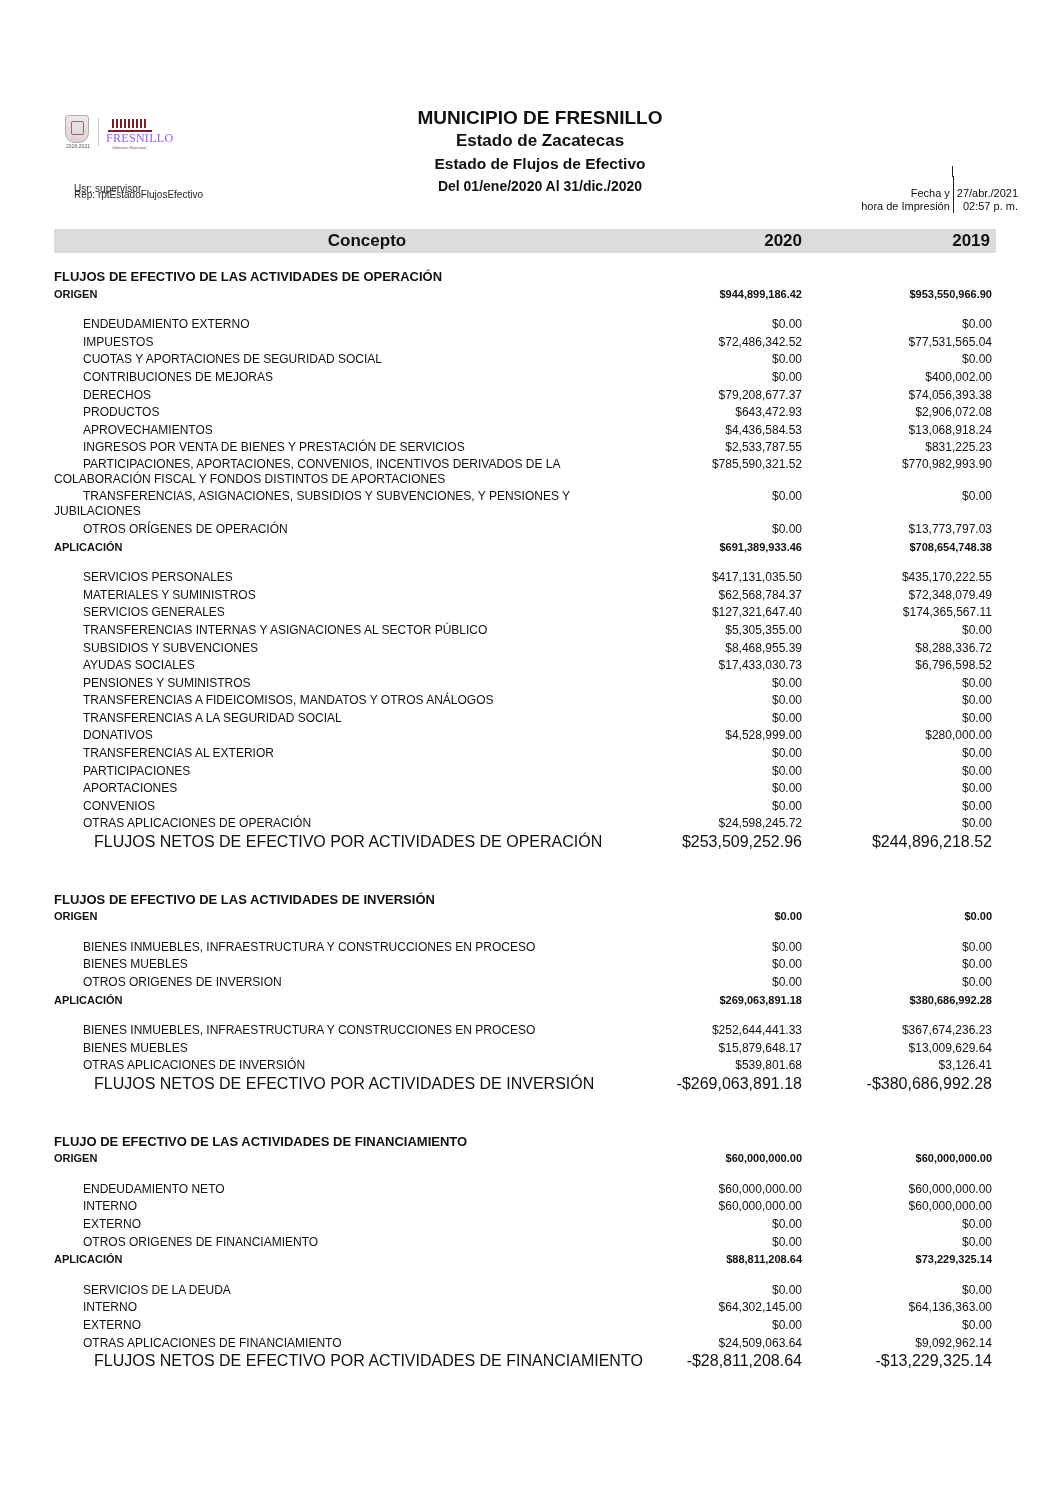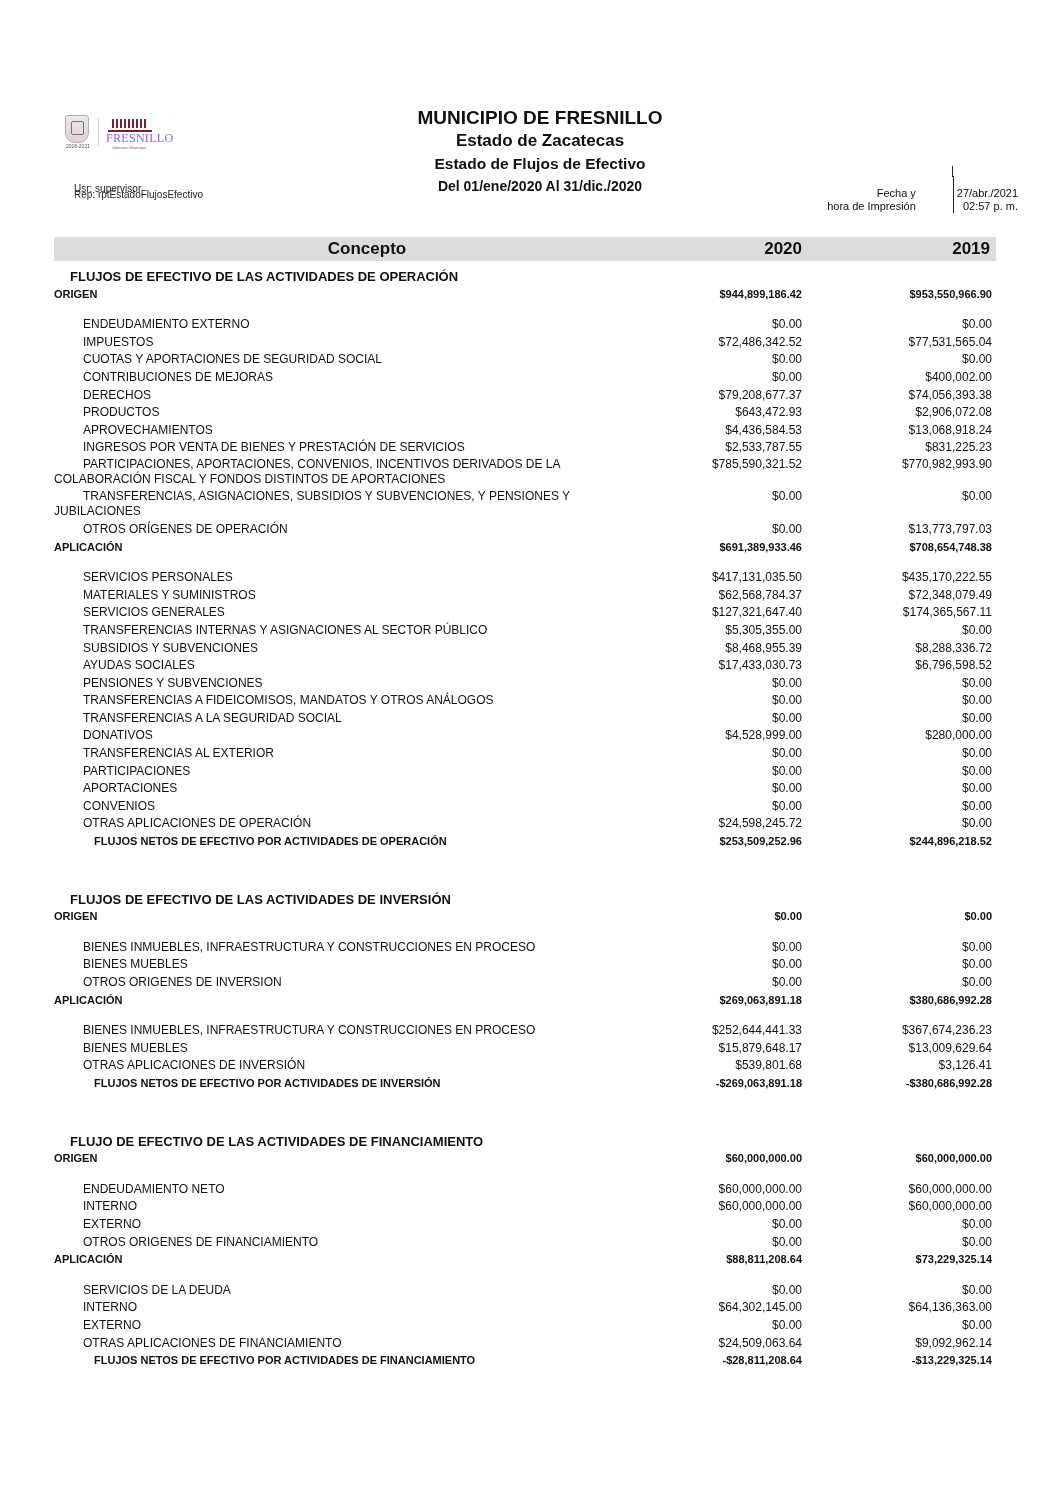--- a/index.html
+++ b/index.html
@@ -23,44 +23,44 @@
     .t2 { font-size: 17px; line-height: 24px; }
     .t3 { font-size: 15.5px; line-height: 22px; }
     .t4 { font-size: 14px; line-height: 22px; }
 
     .meta { left: 66px; font-size: 10px; color: #222; margin-left: 8px; }
     .usr { top: 183px; }
     .rep { top: 189px; }
 
     .print-block { right: 40px; top: 176px; font-size: 11px; line-height: 13px; display: flex; }
     .print-labels { text-align: right; padding-right: 3px; padding-top: 11px; }
-    .print-values { border-left: 1.5px solid #222; padding-left: 3px; text-align: right; padding-top: 11px; position: relative; margin-left: 34px; }
+    .print-values { border-left: 1.5px solid #222; padding-left: 3px; text-align: right; padding-top: 11px; position: relative; }
     .print-values::before { content:""; position:absolute; left:-1.5px; top:-10px; height:11px; border-left:1.5px solid #222; }
 
     
-    .thead { left: 54px; top: 229px; width: 942px; height: 24px; background: #dcdcdc; font-weight: bold; font-size: 17px; margin-top: 8px; }
+    .thead { left: 54px; top: 229px; width: 942px; height: 24px; background: #dcdcdc; font-weight: bold; font-size: 17px; }
     .th-concept { position:absolute; left: 0; width: 626px; text-align:center; top: 2px; }
     .th-y1 { position:absolute; right: 194px; top: 2px; }
     .th-y2 { position:absolute; right: 6px; top: 2px; }
 
     
     .content { left: 54px; top: 262px; width: 942px; }
     .row { position: relative; display: flex; font-size: 12px; line-height: 17.6px; }
     .row .lbl { width: 560px; }
     .row .v1, .row .v2 { position: absolute; text-align: right; top: 0; }
     .row .v1 { right: 194px; }
     .row .v2 { right: 4px; }
-    .section .lbl { font-weight: bold; font-size: 13px; width: 700px; padding-top: 6px; margin-left: 16px; }
+    .section .lbl { font-weight: bold; font-size: 13px; width: 700px; padding-top: 6px; }
     .group { font-weight: bold; font-size: 11px; }
     .group .lbl { }
     .group { margin-bottom: 13px; }
     .item .lbl { padding-left: 29px; }
     .item.wrap .lbl { text-indent: 29px; padding-left: 0; line-height: 15px; width: 560px; }
     .item.wrap { line-height: 15px; margin-bottom: 2px; }
-    .total { font-weight: bold; font-size: 11px; padding-left: 40px; }
+    .total { font-weight: normal; font-size: 16px; padding-left: 40px; }
     .gap-big { height: 34px; }
   </style>
 </head>
 <body>
 
 <div class="abs logo-wrap">
   <div class="seal"></div>
   <div class="seal-cap">2018-2021</div>
   <div class="divider-v"></div>
   <div class="town"></div>
@@ -192,21 +192,21 @@
       <div class="lbl">SUBSIDIOS Y SUBVENCIONES</div>
       <div class="v1">$8,468,955.39</div>
       <div class="v2">$8,288,336.72</div>
     </div>
   <div class="row item">
       <div class="lbl">AYUDAS SOCIALES</div>
       <div class="v1">$17,433,030.73</div>
       <div class="v2">$6,796,598.52</div>
     </div>
   <div class="row item">
-      <div class="lbl">PENSIONES Y SUBVENCIONES</div>
+      <div class="lbl">PENSIONES Y SUMINISTROS</div>
       <div class="v1">$0.00</div>
       <div class="v2">$0.00</div>
     </div>
   <div class="row item">
       <div class="lbl">TRANSFERENCIAS A FIDEICOMISOS, MANDATOS Y OTROS ANÁLOGOS</div>
       <div class="v1">$0.00</div>
       <div class="v2">$0.00</div>
     </div>
   <div class="row item">
       <div class="lbl">TRANSFERENCIAS A LA SEGURIDAD SOCIAL</div>

